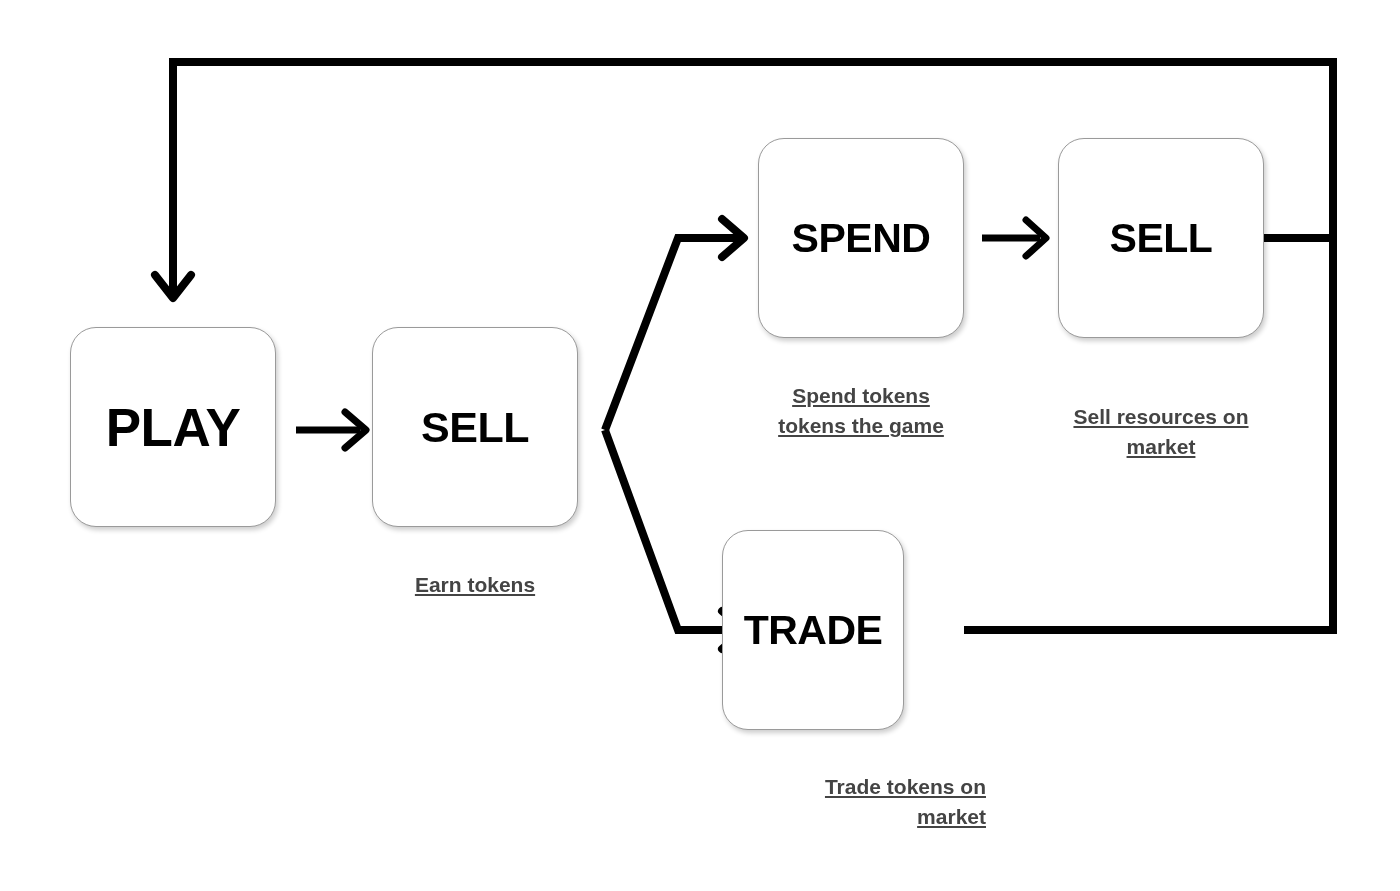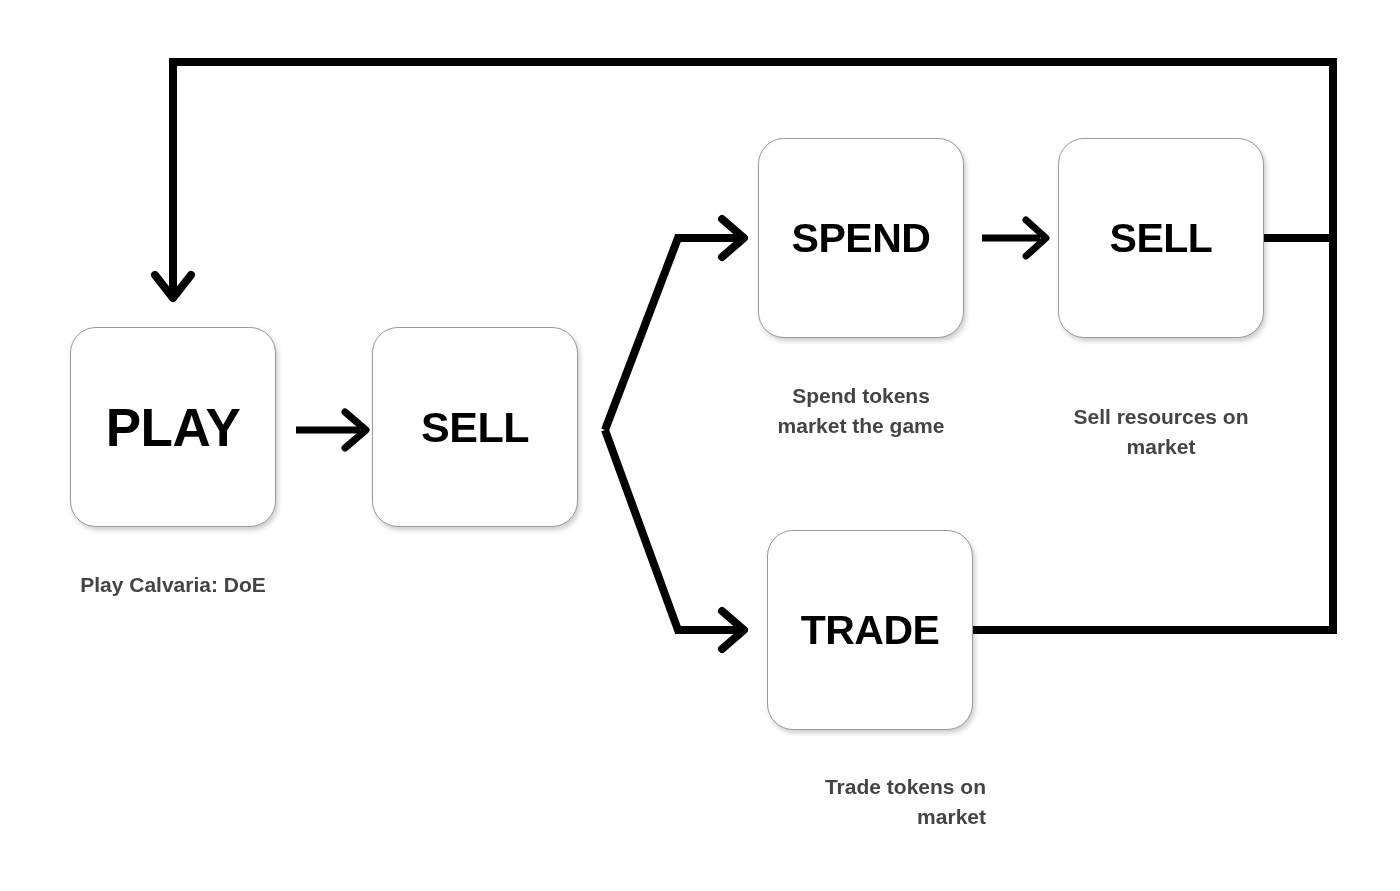--- a/index.html
+++ b/index.html
@@ -45,28 +45,29 @@
     white-space: nowrap;
   }
   .caption {
     position: absolute;
     color: #444444;
     font-weight: bold;
     font-size: 21px;
     line-height: 1.45;
     text-align: center;
     z-index: 3;
+    text-decoration: underline;
   }
 
   
   #node-play  { left: 70px;   top: 327px; width: 206px; height: 200px; }
   #node-earn  { left: 372px;  top: 327px; width: 206px; height: 200px; }
   #node-spend { left: 758px;  top: 138px; width: 206px; height: 200px; }
   #node-sell  { left: 1058px; top: 138px; width: 206px; height: 200px; }
-  #node-trade { left: 767px;  top: 530px; width: 206px; height: 200px; }
+  #node-trade { left: 722px;  top: 530px; width: 182px; height: 200px; }
 
   #node-play  .node-label { font-size: 53px; }
   #node-earn  .node-label { font-size: 43px; }
   #node-spend .node-label { font-size: 41px; }
   #node-sell  .node-label { font-size: 41px; }
   #node-trade .node-label { font-size: 41px; }
 
   
   #caption-play  { left: 43px;  top: 570px; width: 260px; }
   #caption-earn  { left: 345px; top: 570px; width: 260px; }
@@ -128,28 +129,28 @@
   </div>
 
   <div class="node" id="node-sell">
     <span class="node-label">SELL</span>
   </div>
 
   <div class="node" id="node-trade">
     <span class="node-label">TRADE</span>
   </div>
 
-  <div class="caption" id="caption-play">
-    <span>Play Calvaria: DoE</span>
+
+  <div class="caption" id="caption-earn">
+    <span>Earn tokens</span>
   </div>
-
 
   <div class="caption" id="caption-spend">
     <span>Spend tokens</span><br>
-    <span>market the game</span>
+    <span>tokens the game</span>
   </div>
 
   <div class="caption" id="caption-sell">
     <span>Sell resources on</span><br>
     <span>market</span>
   </div>
 
   <div class="caption" id="caption-trade">
     <span>Trade tokens on</span><br>
     <span>market</span>

